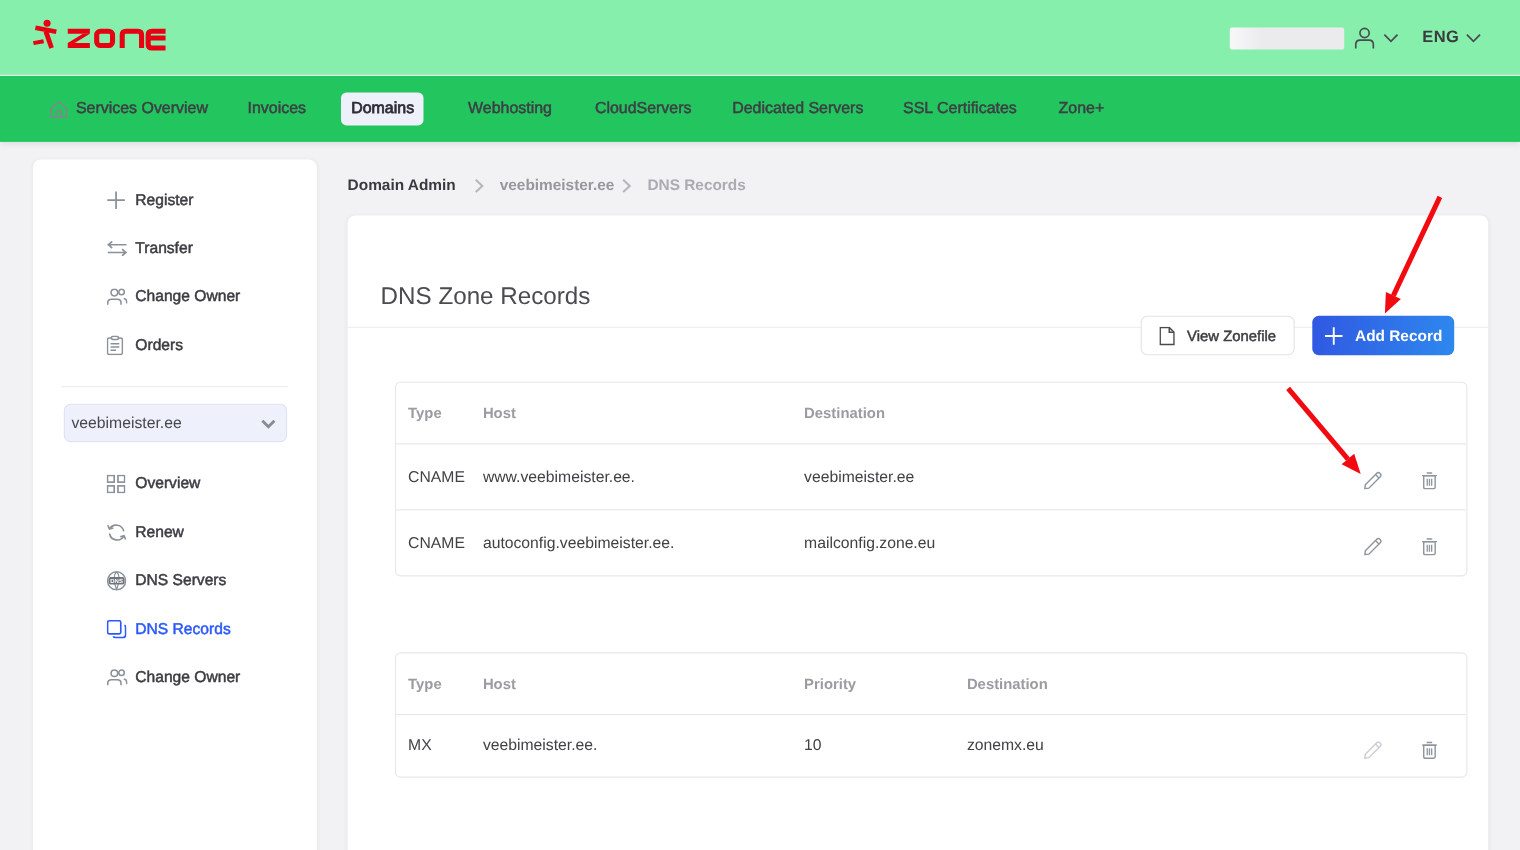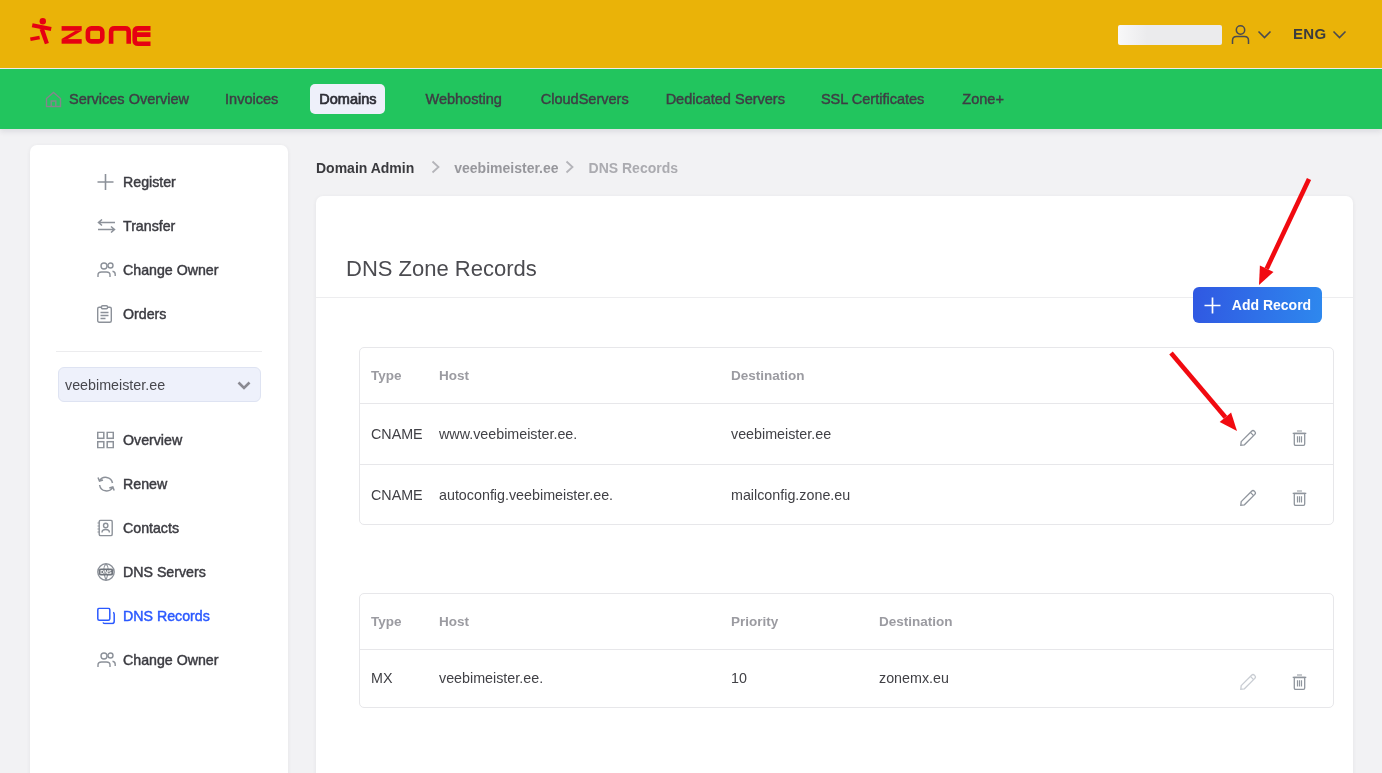--- a/index.html
+++ b/index.html
@@ -1,19 +1,19 @@
 <!DOCTYPE html>
 <html><head>
 <meta charset="utf-8">
 <style>
 * { margin:0; padding:0; box-sizing:border-box; }
 html,body { width:1382px; height:773px; overflow:hidden; background:#f2f2f4; font-family:"Liberation Sans", sans-serif; }
 
 
-.header { position:absolute; left:0; top:0; width:1382px; height:69px; background:#eab308; border-bottom:1px solid #ebebee; z-index:5; }
+.header { position:absolute; left:0; top:0; width:1382px; height:69px; background:#86efac; border-bottom:1px solid #ebebee; z-index:5; }
 .logo { position:absolute; left:29px; top:17px; }
 .redact { position:absolute; left:1118px; top:25px; width:104px; height:20px; background:linear-gradient(90deg, #f8f8f9, #ebebed 28%, #ebebed); border-radius:2px; }
 .usr { position:absolute; left:1231px; top:24px; }
 .chev1 { position:absolute; left:1257px; top:30px; }
 .eng { position:absolute; left:1293px; top:25px; font-size:15px; font-weight:bold; color:#3b3b3f; letter-spacing:0.3px; }
 .chev2 { position:absolute; left:1332px; top:30px; }
 
 
 .nav { position:absolute; left:0; top:69px; width:1382px; height:60px; background:#22c55e; box-shadow:0 3px 5px rgba(50,50,70,0.10); z-index:4; }
 .nav-inner { position:absolute; left:45px; top:0; height:60px; display:flex; align-items:center; }
@@ -25,21 +25,21 @@
 .sidebar { position:absolute; left:30px; top:145px; width:258px; height:660px; background:#fff; border-radius:7px; box-shadow:0 1px 4px rgba(40,40,60,0.07); }
 .side-list { padding-top:15px;margin-left:32px; }
 .side-item { height:44px; display:flex; align-items:center; padding-left:61px; position:relative; font-weight:400; -webkit-text-stroke:0.45px #3c3c42; color:#3c3c42; font-size:14.2px; }
 .side-item svg { position:absolute; left:35px; top:50%; transform:translateY(-50%); }
 .side-item.blue { color:#2b59ff; -webkit-text-stroke:0.45px #2b59ff; }
 .side-div { height:1px; background:#ececee; margin:15px 26px 0 26px; }
 .side-select { margin:15px 26px 0 28px; height:35px; width:203px; background:#eef1fb; border:1px solid #dee3f2; border-radius:6px; display:flex; align-items:center; padding:0 6px; font-size:14.3px; color:#47474d; position:relative; }
 .side-select svg { position:absolute; right:9px; top:13px; }
 
 
-.crumb { position:absolute; left:316px; top:160px; font-size:14px; font-weight:bold; color:#3a3a3e; display:flex; align-items:flex-start; height:16px; }
+.crumb { position:absolute; left:316px; top:160px; font-size:14px; font-weight:bold; color:#3a3a3e; display:flex; align-items:flex-end; height:16px; }
 .crumb .sep1 { margin:0 14px 0 17px; } .crumb .sep2 { margin:0 15px 0 6px; }
 .crumb .c2 { color:#97979c; }
 .crumb .c3 { color:#ababb0; }
 .card { position:absolute; left:316px; top:196px; width:1037px; height:640px; background:#fff; border-radius:7px; box-shadow:0 1px 4px rgba(40,40,60,0.07); }
 .card-title { height:58px; display:flex; align-items:center; padding-left:30px; font-size:22px; color:#4b4b50; border-bottom:1px solid #ededef;margin-top:44px; }
 .btn-row { position:absolute; right:31px; top:91px; display:flex; gap:16px; }
 .btn-white { height:36px; display:flex; align-items:center; gap:11px; padding:0 16px; background:#fff; border:1px solid #e3e3e6; border-radius:6px; font-size:13.5px; font-weight:400; -webkit-text-stroke:0.45px #3d3d42; color:#3d3d42; }
 .btn-blue { height:36px; width:129px; display:flex; align-items:center; justify-content:center; gap:11px; background:linear-gradient(95deg, #3058e2 0%, #2e88ee 100%); border-radius:6px; font-size:14px; font-weight:bold; color:#fff; }
 
 .tbl { position:absolute; left:31px; width:975px; border:1px solid #e7e7ea; border-radius:5px; border-collapse:separate; border-spacing:0; table-layout:fixed;margin-left:12px; }
@@ -135,26 +135,20 @@
   <div class="side-list" style="padding-top:16px;">
     <div class="side-item"><svg width="17" height="17" viewBox="0 0 17 17" stroke="#8c9199" stroke-width="1.5" fill="none">
           <rect x="0.7" y="0.7" width="6.1" height="6.1"></rect>
           <rect x="10.2" y="0.7" width="6.1" height="6.1"></rect>
           <rect x="0.7" y="10.2" width="6.1" height="6.1"></rect>
           <rect x="10.2" y="10.2" width="6.1" height="6.1"></rect>
         </svg>Overview</div>
     <div class="side-item"><svg width="18" height="16" viewBox="0 0 18 16" stroke="#8c9199" stroke-width="1.5" fill="none">
           <path d="M2.5 5 A7 7 0 0 1 15.5 7 M15.8 11 A7 7 0 0 1 2.6 9 M1 1.5 L2.5 5 L6 4 M17.2 14.5 L15.8 11 L12.3 12"></path>
         </svg>Renew</div>
-    <div class="side-item"><svg width="16" height="17" viewBox="0 0 16 17" stroke="#8c9199" stroke-width="1.4" fill="none">
-          <rect x="2.2" y="0.7" width="13" height="15.6" rx="1.5"></rect>
-          <path d="M0.5 3.5 h2 M0.5 6.5 h2 M0.5 9.5 h2 M0.5 12.5 h2" stroke-width="1.2"></path>
-          <circle cx="8.7" cy="6" r="2.2"></circle>
-          <path d="M5 13 q0,-3 3.7,-3 q3.7,0 3.7,3"></path>
-        </svg>Contacts</div>
     <div class="side-item"><svg width="18" height="18" viewBox="0 0 18 18" fill="none">
           <circle cx="9" cy="9" r="8.2" stroke="#8c9199" stroke-width="1.4"></circle>
           <path d="M9 0.8 q-4.5 4 0 16.4 M9 0.8 q4.5 4 0 16.4" stroke="#8c9199" stroke-width="1.1"></path>
           <rect x="1.8" y="5.6" width="14.4" height="6.8" rx="2" fill="#6f747c"></rect>
           <text x="9" y="10.8" font-size="5.4" font-weight="bold" fill="#fff" text-anchor="middle" font-family="Liberation Sans">DNS</text>
         </svg>DNS Servers</div>
     <div class="side-item blue"><svg width="18" height="17" viewBox="0 0 18 17" stroke="#2b59ff" stroke-width="1.5" fill="none">
           <rect x="0.8" y="0.8" width="12" height="12" rx="1.5"></rect>
           <path d="M16 5 q1.2,0.2 1.2,1.7 v7 q0,2.4 -2.4,2.4 h-7 q-1.5,0 -1.7,-1.2"></path>
         </svg>DNS Records</div>
@@ -175,20 +169,26 @@
   <span class="c2">veebimeister.ee</span>
   <svg class="sep sep2" width="9" height="14" viewBox="0 0 9 14" fill="none" stroke="#b4b4b9" stroke-width="1.8">
       <path d="M1.5 1.5 L7.5 7 L1.5 12.5"></path>
     </svg>
   <span class="c3">DNS Records</span>
 </div>
 
 <div class="card">
   <div class="card-title">DNS Zone Records</div>
   <div class="btn-row">
+    <div class="btn-white">
+      <svg width="14" height="17" viewBox="0 0 14 17" fill="none" stroke="#4a4a50" stroke-width="1.4">
+          <path d="M0.7 0.7 H9 L13.3 5 V16.3 H0.7 Z"></path>
+          <path d="M9 0.7 V5 H13.3"></path>
+        </svg>
+      View Zonefile</div>
     <div class="btn-blue">
       <svg width="17" height="17" viewBox="0 0 17 17" fill="none" stroke="#fff" stroke-width="1.7">
           <path d="M8.5 0.5 V16.5 M0.5 8.5 H16.5"></path>
         </svg>
       Add Record</div>
   </div>
 
   <table class="tbl tbl1">
     <colgroup>
         <col style="width:68px">

